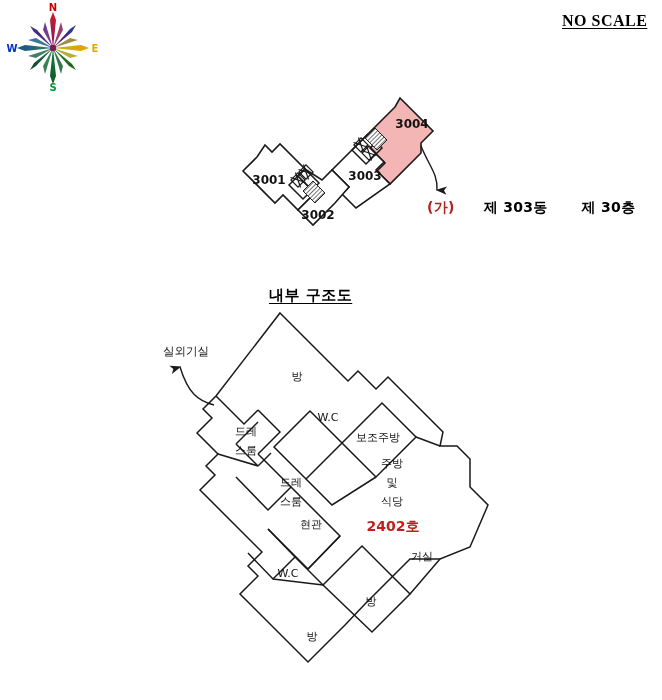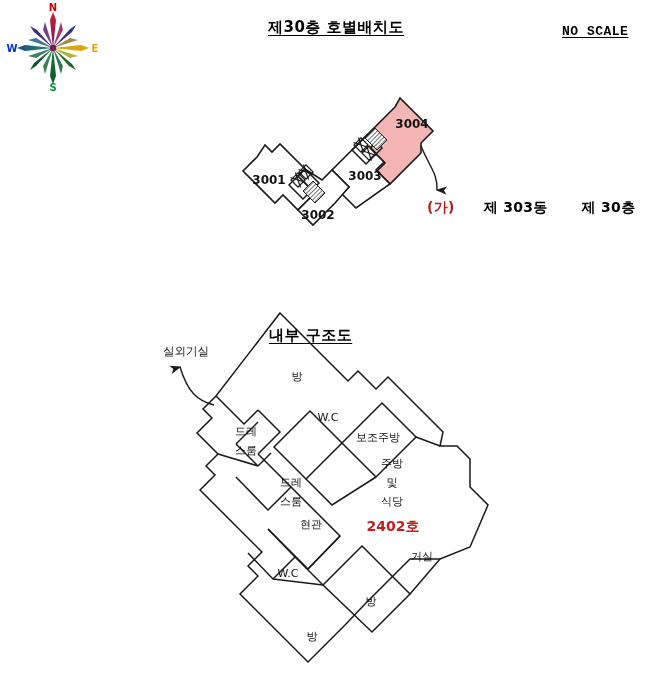--- a/index.html
+++ b/index.html
@@ -34,29 +34,29 @@
     position: absolute;
     font-family: "DejaVu Sans", "Liberation Sans", sans-serif;
     font-weight: bold;
     font-size: 15px;
     letter-spacing: 0.5px;
     text-decoration: underline;
     text-underline-offset: 3px;
     white-space: nowrap;
   }
   #title-layout { left: 268px; top: 18px; }
-  #title-interior { left: 269px; top: 286px; margin-top: 40px; }
+  #title-interior { left: 269px; top: 286px; }
 
   #no-scale {
     position: absolute;
     left: 562px;
-    top: 24px;
-    font-family: Liberation Mono, monospace;
+    top: 12px;
+    font-family: Liberation Serif, serif;
     font-weight: bold;
-    font-size: 13px;
+    font-size: 16px;
     letter-spacing: 0.5px;
     text-decoration: underline;
     text-underline-offset: 2px;
     white-space: nowrap;
   }
 
   
   #unit-caption {
     position: absolute;
     left: 427px;
@@ -160,21 +160,20 @@
       <polygon points="47,48 39,74 37,66" fill="#156b34" opacity="0.85"></polygon>
       <polygon points="47,48 55,74 57,66" fill="#0f5f2e" opacity="0.85"></polygon>
       <circle cx="47" cy="48" r="3.2" fill="#7a1a5a"></circle>
     </g>
     <text x="47" y="11" font-size="10" font-weight="bold" text-anchor="middle" fill="#cc0000">N</text>
     <text x="47" y="91" font-size="10" font-weight="bold" text-anchor="middle" fill="#009933">S</text>
     <text x="6" y="52" font-size="10" font-weight="bold" text-anchor="middle" fill="#0033cc">W</text>
     <text x="89" y="52" font-size="10" font-weight="bold" text-anchor="middle" fill="#e6a800">E</text>
   </svg>
 
-  <div class="doc-title" id="title-layout">제30층 호별배치도</div>
   <div id="no-scale">NO SCALE</div>
   <div class="doc-title" id="title-interior">내부 구조도</div>
 
   <svg id="site-plan" viewBox="0 0 260 200">
     <defs>
       <pattern id="stairHatch" patternUnits="userSpaceOnUse" width="3" height="3" patternTransform="rotate(45)">
         <rect width="3" height="3" fill="#ffffff"></rect>
         <line x1="0" y1="0" x2="0" y2="3" stroke="#222" stroke-width="1.3"></line>
       </pattern>
     </defs>

